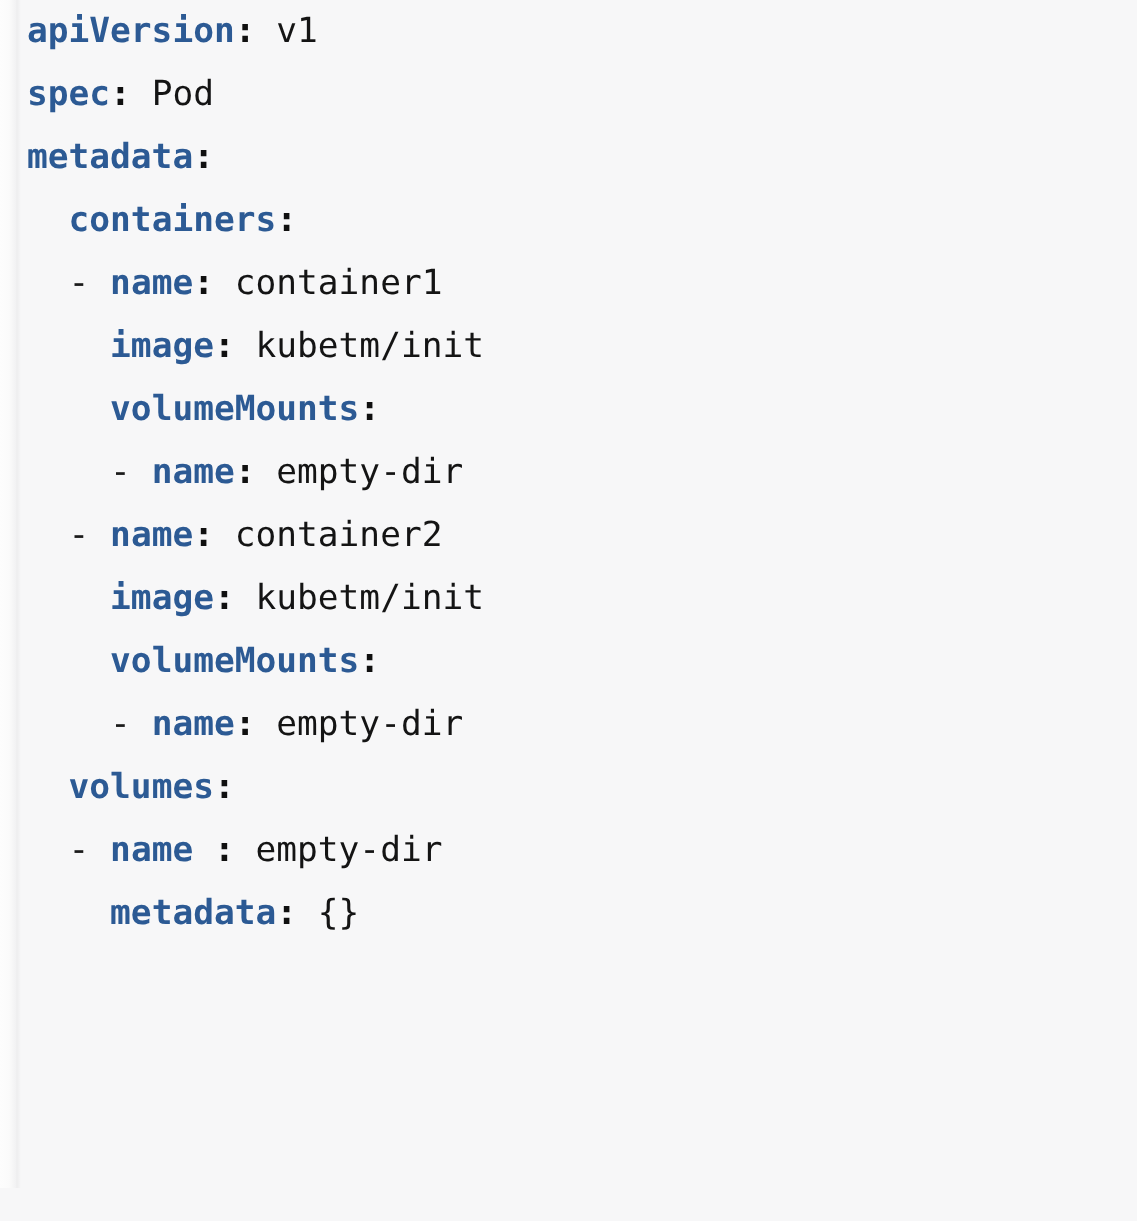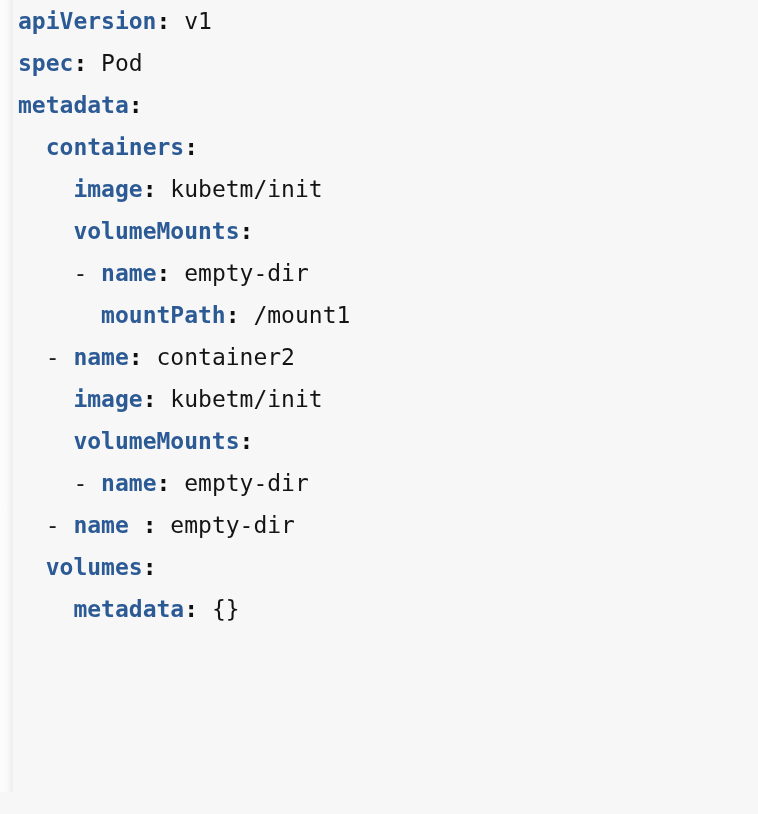--- a/index.html
+++ b/index.html
@@ -91,26 +91,26 @@
 
 <div id="yaml-viewer">
 
   <div id="gutter"></div>
 
   <div id="code-block">
       <div class="code-line"><span class="tok-key">apiVersion</span><span class="tok-punct">: </span><span class="tok-val">v1</span></div>
       <div class="code-line"><span class="tok-key">spec</span><span class="tok-punct">: </span><span class="tok-val">Pod</span></div>
       <div class="code-line"><span class="tok-key">metadata</span><span class="tok-punct">:</span></div>
       <div class="code-line"><span class="tok-indent">  </span><span class="tok-key">containers</span><span class="tok-punct">:</span></div>
+      <div class="code-line"><span class="tok-indent">  </span><span class="tok-dash">- </span><span class="tok-key">name</span><span class="tok-punct">: </span><span class="tok-val">container1</span></div>
       <div class="code-line"><span class="tok-indent">    </span><span class="tok-key">image</span><span class="tok-punct">: </span><span class="tok-val">kubetm/init</span></div>
       <div class="code-line"><span class="tok-indent">    </span><span class="tok-key">volumeMounts</span><span class="tok-punct">:</span></div>
       <div class="code-line"><span class="tok-indent">    </span><span class="tok-dash">- </span><span class="tok-key">name</span><span class="tok-punct">: </span><span class="tok-val">empty-dir</span></div>
-      <div class="code-line"><span class="tok-indent">      </span><span class="tok-key">mountPath</span><span class="tok-punct">: </span><span class="tok-val">/mount1</span></div>
       <div class="code-line"><span class="tok-indent">  </span><span class="tok-dash">- </span><span class="tok-key">name</span><span class="tok-punct">: </span><span class="tok-val">container2</span></div>
       <div class="code-line"><span class="tok-indent">    </span><span class="tok-key">image</span><span class="tok-punct">: </span><span class="tok-val">kubetm/init</span></div>
       <div class="code-line"><span class="tok-indent">    </span><span class="tok-key">volumeMounts</span><span class="tok-punct">:</span></div>
       <div class="code-line"><span class="tok-indent">    </span><span class="tok-dash">- </span><span class="tok-key">name</span><span class="tok-punct">: </span><span class="tok-val">empty-dir</span></div>
+      <div class="code-line"><span class="tok-indent">  </span><span class="tok-key">volumes</span><span class="tok-punct">:</span></div>
       <div class="code-line"><span class="tok-indent">  </span><span class="tok-dash">- </span><span class="tok-key">name</span><span class="tok-punct"> : </span><span class="tok-val">empty-dir</span></div>
-      <div class="code-line"><span class="tok-indent">  </span><span class="tok-key">volumes</span><span class="tok-punct">:</span></div>
       <div class="code-line"><span class="tok-indent">    </span><span class="tok-key">metadata</span><span class="tok-punct">: </span><span class="tok-val">{}</span></div>
     </div>
 
 </div>
 
 </body></html>

